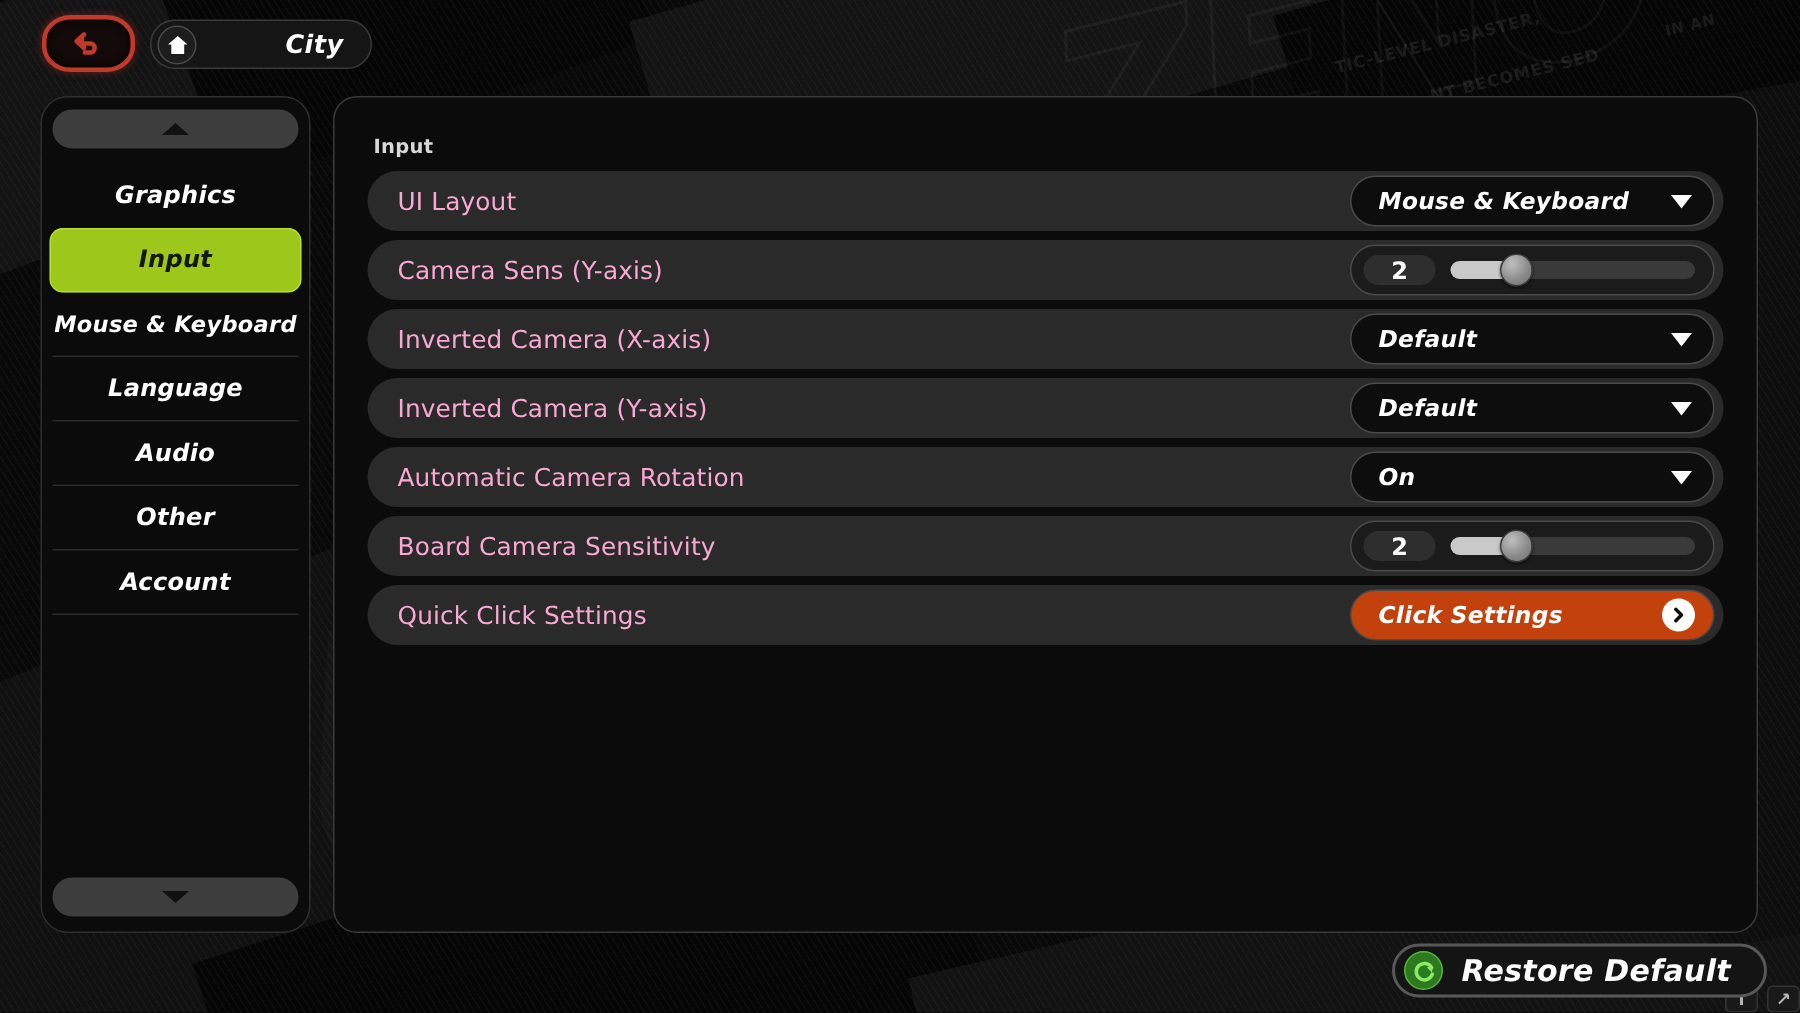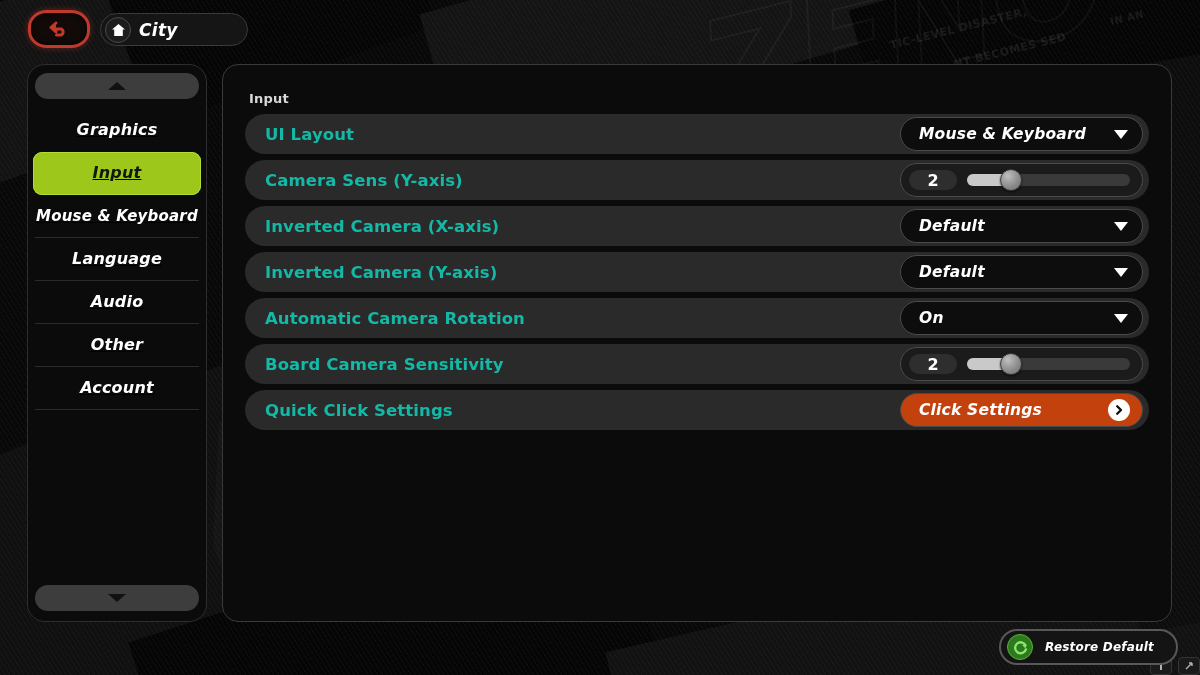--- a/index.html
+++ b/index.html
@@ -101,21 +101,21 @@
   .home-icon-wrap {
     width: 26px; height: 26px;
     border-radius: 50%;
     background: #1d1d1d;
     border: 1px solid #4a4a4a;
     display: flex; align-items: center; justify-content: center;
     flex: 0 0 auto;
   }
   .home-label {
     flex: 1;
-    text-align: left;
+    text-align: right;
     font-weight: 700;
     font-style: italic;
     font-size: 17px;
     color: #ffffff;
     letter-spacing: 0.3px;
     padding-left: 8px;
   }
 
   
   #sidebar {
@@ -144,21 +144,20 @@
     width: 0; height: 0;
     border-left: 9px solid transparent;
     border-right: 9px solid transparent;
   }
   .scroll-arrow .tri.up   { border-bottom: 8px solid #111111; }
   .scroll-arrow .tri.down { border-top: 8px solid #111111; }
 
   .nav-list {
     margin-top: 10px;
     flex: 0 0 auto;
-    text-decoration: underline;
   }
   .nav-item {
     position: relative;
     height: 43px;
     margin: 0 5px;
     display: flex; align-items: center; justify-content: center;
     text-align: center;
     cursor: pointer;
     border-radius: 8px;
   }
@@ -211,23 +210,23 @@
     position: relative;
     height: 40px;
     background: #2a2a2a;
     border-radius: 20px;
     display: flex;
     align-items: center;
     padding-left: 20px;
     padding-right: 6px;
   }
   .row-label {
-    font-weight: 700;
+    font-weight: 400;
     font-size: 16.5px;
-    color: #14b8a6;
+    color: #f9a8d4;
     letter-spacing: 0.1px;
     flex: 1;
   }
 
   
   .ctrl-dropdown {
     width: 243px;
     height: 34px;
     border-radius: 17px;
     background: #0d0d0d;
@@ -357,21 +356,21 @@
     border-radius: 50%;
     background: #2d7a1e;
     border: 1px solid #55b53a;
     display: flex; align-items: center; justify-content: center;
     flex: 0 0 auto;
     margin-right: 12px;
   }
   .restore-label {
     font-weight: 700;
     font-style: italic;
-    font-size: 12px;
+    font-size: 20px;
     color: #ffffff;
     letter-spacing: 0.2px;
   }
 
   .corner-hints {
     position: absolute;
     right: 0; bottom: 0;
     display: flex; gap: 6px;
     z-index: 24;
     opacity: 0.85;

